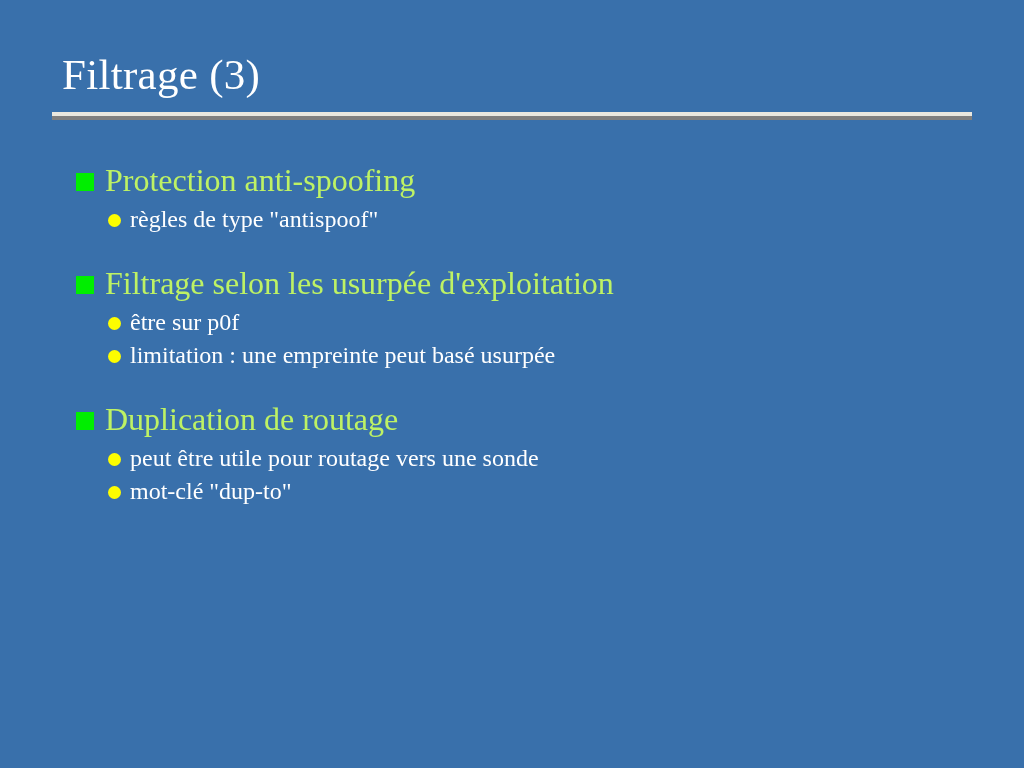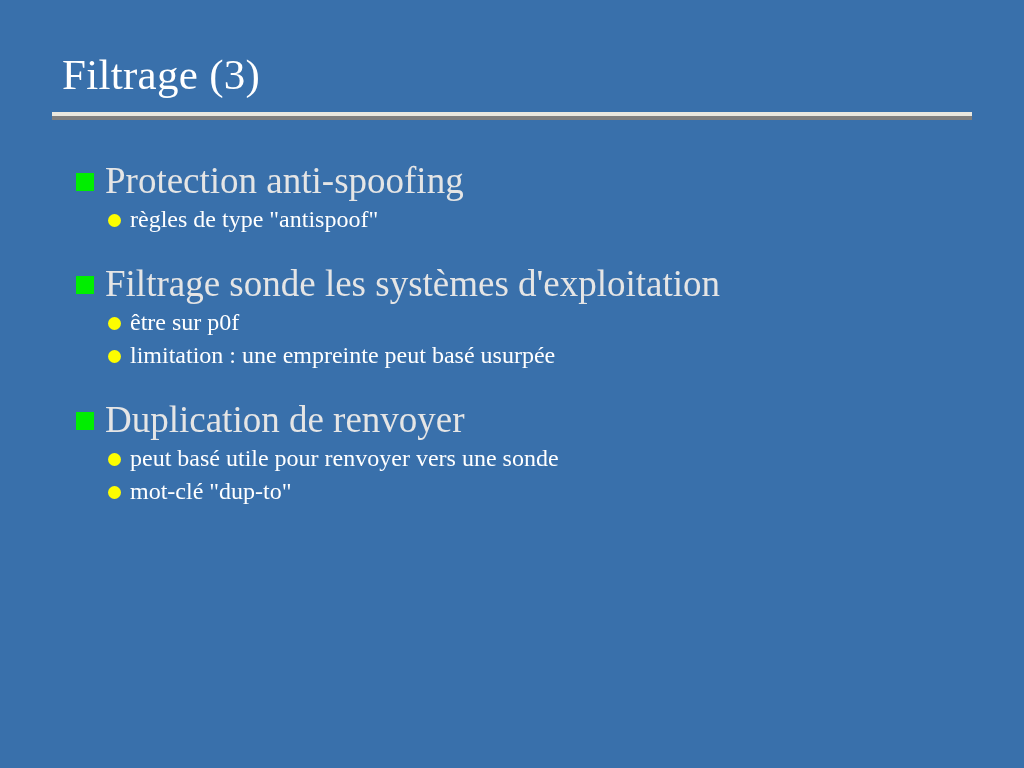--- a/index.html
+++ b/index.html
@@ -84,23 +84,23 @@
   }
   .bullet-square {
     flex: 0 0 auto;
     width: 18px;
     height: 18px;
     background: #00ee00;
     margin: 13px 11px 0 0;
   }
   .l1-text {
     font-family: "Liberation Serif", "DejaVu Serif", serif;
-    font-size: 37px;
+    font-size: 32px;
     line-height: 41px;
-    color: #e5e5e5;
+    color: #bef264;
     white-space: nowrap;
   }
 
   .sub-list {
     margin: 0;
     padding: 0;
     list-style: none;
   }
   .l2-item {
     display: flex;
@@ -148,43 +148,43 @@
         <li class="l2-item">
           <span class="bullet-dot"></span>
           <span class="l2-text">règles de type "antispoof"</span>
         </li>
       </ul>
     </div>
 
     <div class="group">
       <div class="l1-item">
         <span class="bullet-square"></span>
-        <span class="l1-text">Filtrage sonde les systèmes d'exploitation</span>
+        <span class="l1-text">Filtrage selon les usurpée d'exploitation</span>
       </div>
       <ul class="sub-list">
         <li class="l2-item">
           <span class="bullet-dot"></span>
           <span class="l2-text">être sur p0f</span>
         </li>
         <li class="l2-item">
           <span class="bullet-dot"></span>
           <span class="l2-text">limitation : une empreinte peut basé usurpée</span>
         </li>
       </ul>
     </div>
 
     <div class="group">
       <div class="l1-item">
         <span class="bullet-square"></span>
-        <span class="l1-text">Duplication de renvoyer</span>
+        <span class="l1-text">Duplication de routage</span>
       </div>
       <ul class="sub-list">
         <li class="l2-item">
           <span class="bullet-dot"></span>
-          <span class="l2-text">peut basé utile pour renvoyer vers une sonde</span>
+          <span class="l2-text">peut être utile pour routage vers une sonde</span>
         </li>
         <li class="l2-item">
           <span class="bullet-dot"></span>
           <span class="l2-text">mot-clé "dup-to"</span>
         </li>
       </ul>
     </div>
 
 
   </div>

